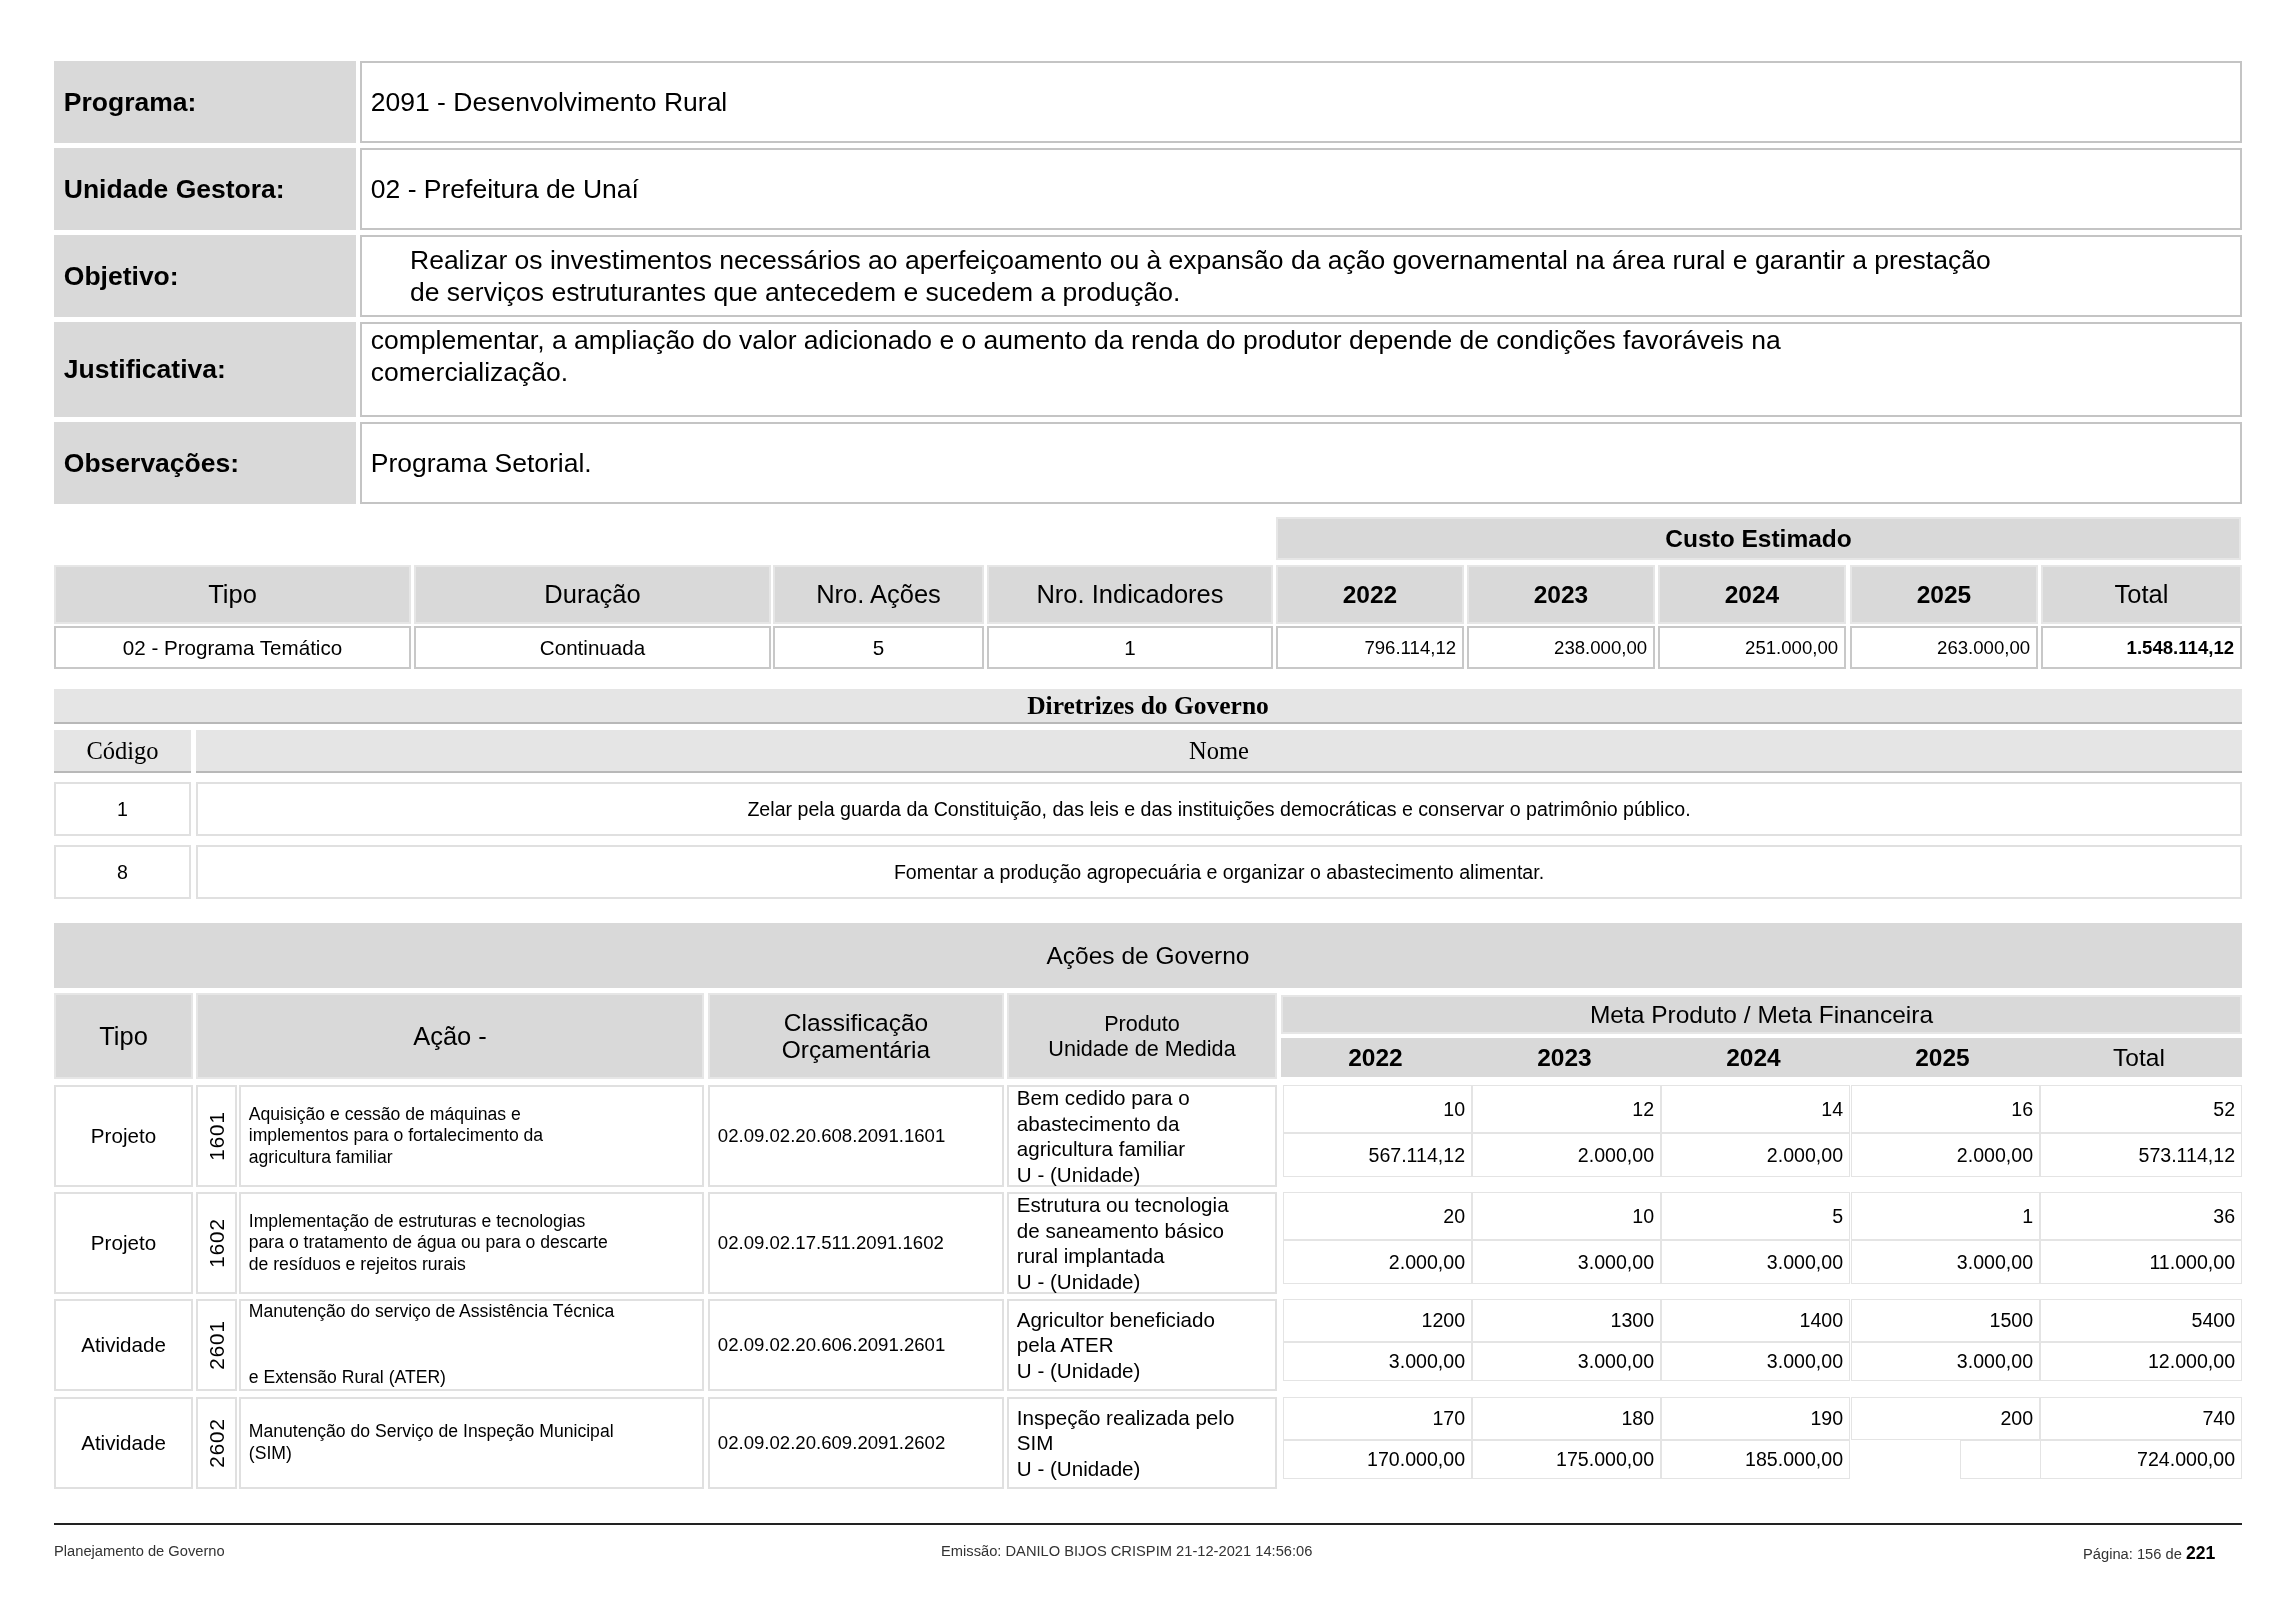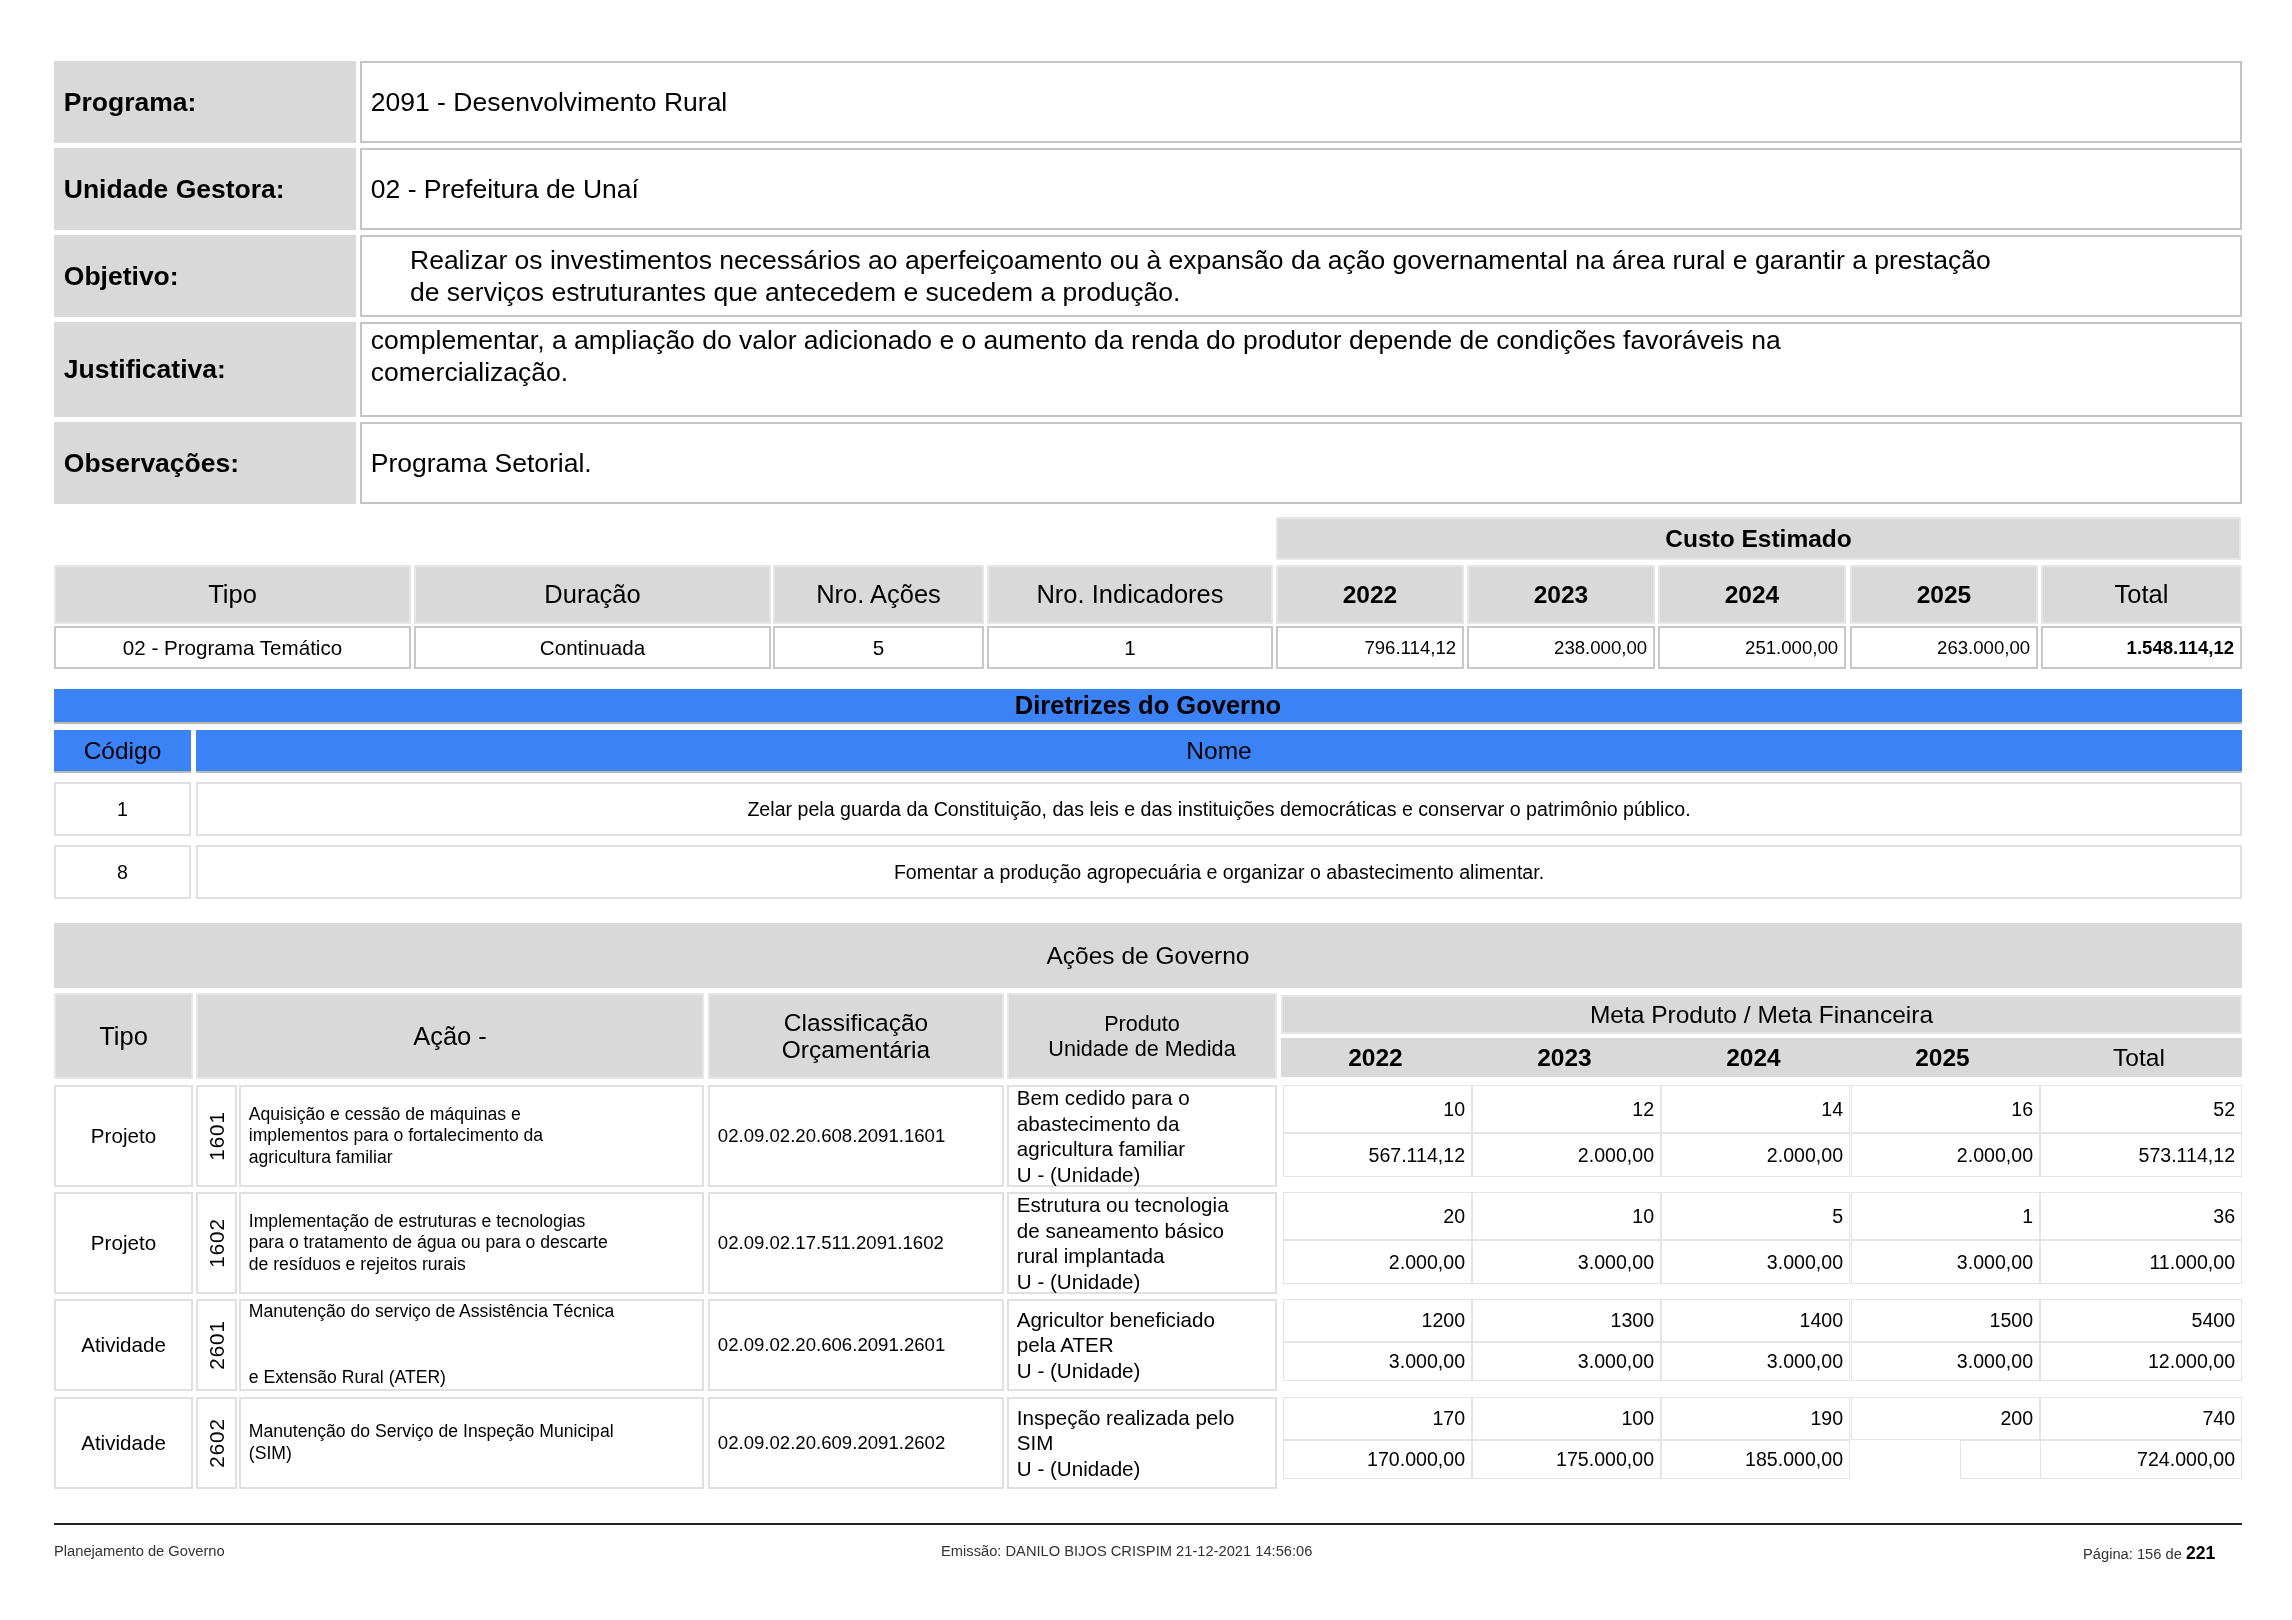--- a/index.html
+++ b/index.html
@@ -1,21 +1,21 @@
 <!DOCTYPE html>
 <html><head>
 <meta charset="utf-8">
 <style>
   * { box-sizing: border-box; margin: 0; padding: 0; }
   html, body { width: 2293px; height: 1620px; background: #ffffff; overflow: hidden; }
   body { font-family: "Liberation Sans", "DejaVu Sans", sans-serif; color: #000; position: relative; }
 
   .abs { position: absolute; }
   .gray { background: #d9d9d9; }
-  .gray2 { background: #3b82f6; }
+  .gray2 { background: #e5e5e5; font-family: Liberation Serif, serif; }
   .cell { position: absolute; border: 2px solid #c8c8c8; background: #fff; }
   .hcell { position: absolute; background: #d9d9d9; border: 2px solid #e6e6e6; display: flex; align-items: center; justify-content: center; font-weight: bold; font-size: 24.5px; }
   .center { display: flex; align-items: center; justify-content: center; text-align: center; }
   .right { display: flex; align-items: center; justify-content: flex-end; padding-right: 5.9px; }
   .left { display: flex; align-items: center; justify-content: flex-start; }
 
   
   .info-label { position: absolute; left: 54px; width: 302px; background: #d9d9d9; font-weight: bold; font-size: 26.5px; display: flex; align-items: center; padding-left: 9.8px; }
   .info-value { position: absolute; left: 360px; width: 1882px; border: 2px solid #c4c4c4; background: #fff; font-size: 26.5px; padding-left: 8.8px; display: flex; align-items: center; line-height: 32px; }
 
@@ -200,21 +200,21 @@
         <div>(SIM)</div>
       </div>
       <div class="cell left" style="left:708px;top:1397px;width:296px;height:92px;font-size:18.6px;padding-left:7.8px;border-color:#e0e0e0;">02.09.02.20.609.2091.2602</div>
       <div class="cell prod" style="left:1007px;top:1397px;width:270px;height:92px;border-color:#e0e0e0;flex-direction:column;align-items:flex-start;justify-content:center;">
         <div>Inspeção realizada pelo</div>
         <div>SIM</div>
         <div>U - (Unidade)</div>
       </div>
       <div class="cell right num" style="left:1283px;top:1397px;width:189px;height:43px;border-color:#e4e4e4;border-width:1px;">170</div>
       <div class="cell right num" style="left:1283px;top:1440px;width:189px;height:39px;border-color:#e4e4e4;border-width:1px;">170.000,00</div>
-      <div class="cell right num" style="left:1472px;top:1397px;width:189px;height:43px;border-color:#e4e4e4;border-width:1px;">100</div>
+      <div class="cell right num" style="left:1472px;top:1397px;width:189px;height:43px;border-color:#e4e4e4;border-width:1px;">180</div>
       <div class="cell right num" style="left:1472px;top:1440px;width:189px;height:39px;border-color:#e4e4e4;border-width:1px;">175.000,00</div>
       <div class="cell right num" style="left:1661px;top:1397px;width:189px;height:43px;border-color:#e4e4e4;border-width:1px;">190</div>
       <div class="cell right num" style="left:1661px;top:1440px;width:189px;height:39px;border-color:#e4e4e4;border-width:1px;">185.000,00</div>
       <div class="cell right num" style="left:1851px;top:1397px;width:189px;height:43px;border-color:#e4e4e4;border-width:1px;">200</div>
       <div class="cell right num" style="left:1960px;top:1440px;width:189px;height:39px;border-color:#e4e4e4;border-width:1px;">194.000,00</div>
       <div class="cell right num" style="left:2040px;top:1397px;width:202px;height:43px;border-color:#e4e4e4;border-width:1px;">740</div>
       <div class="cell right num" style="left:2040px;top:1440px;width:202px;height:39px;border-color:#e4e4e4;border-width:1px;">724.000,00</div>
     </div>
 </div>
 

